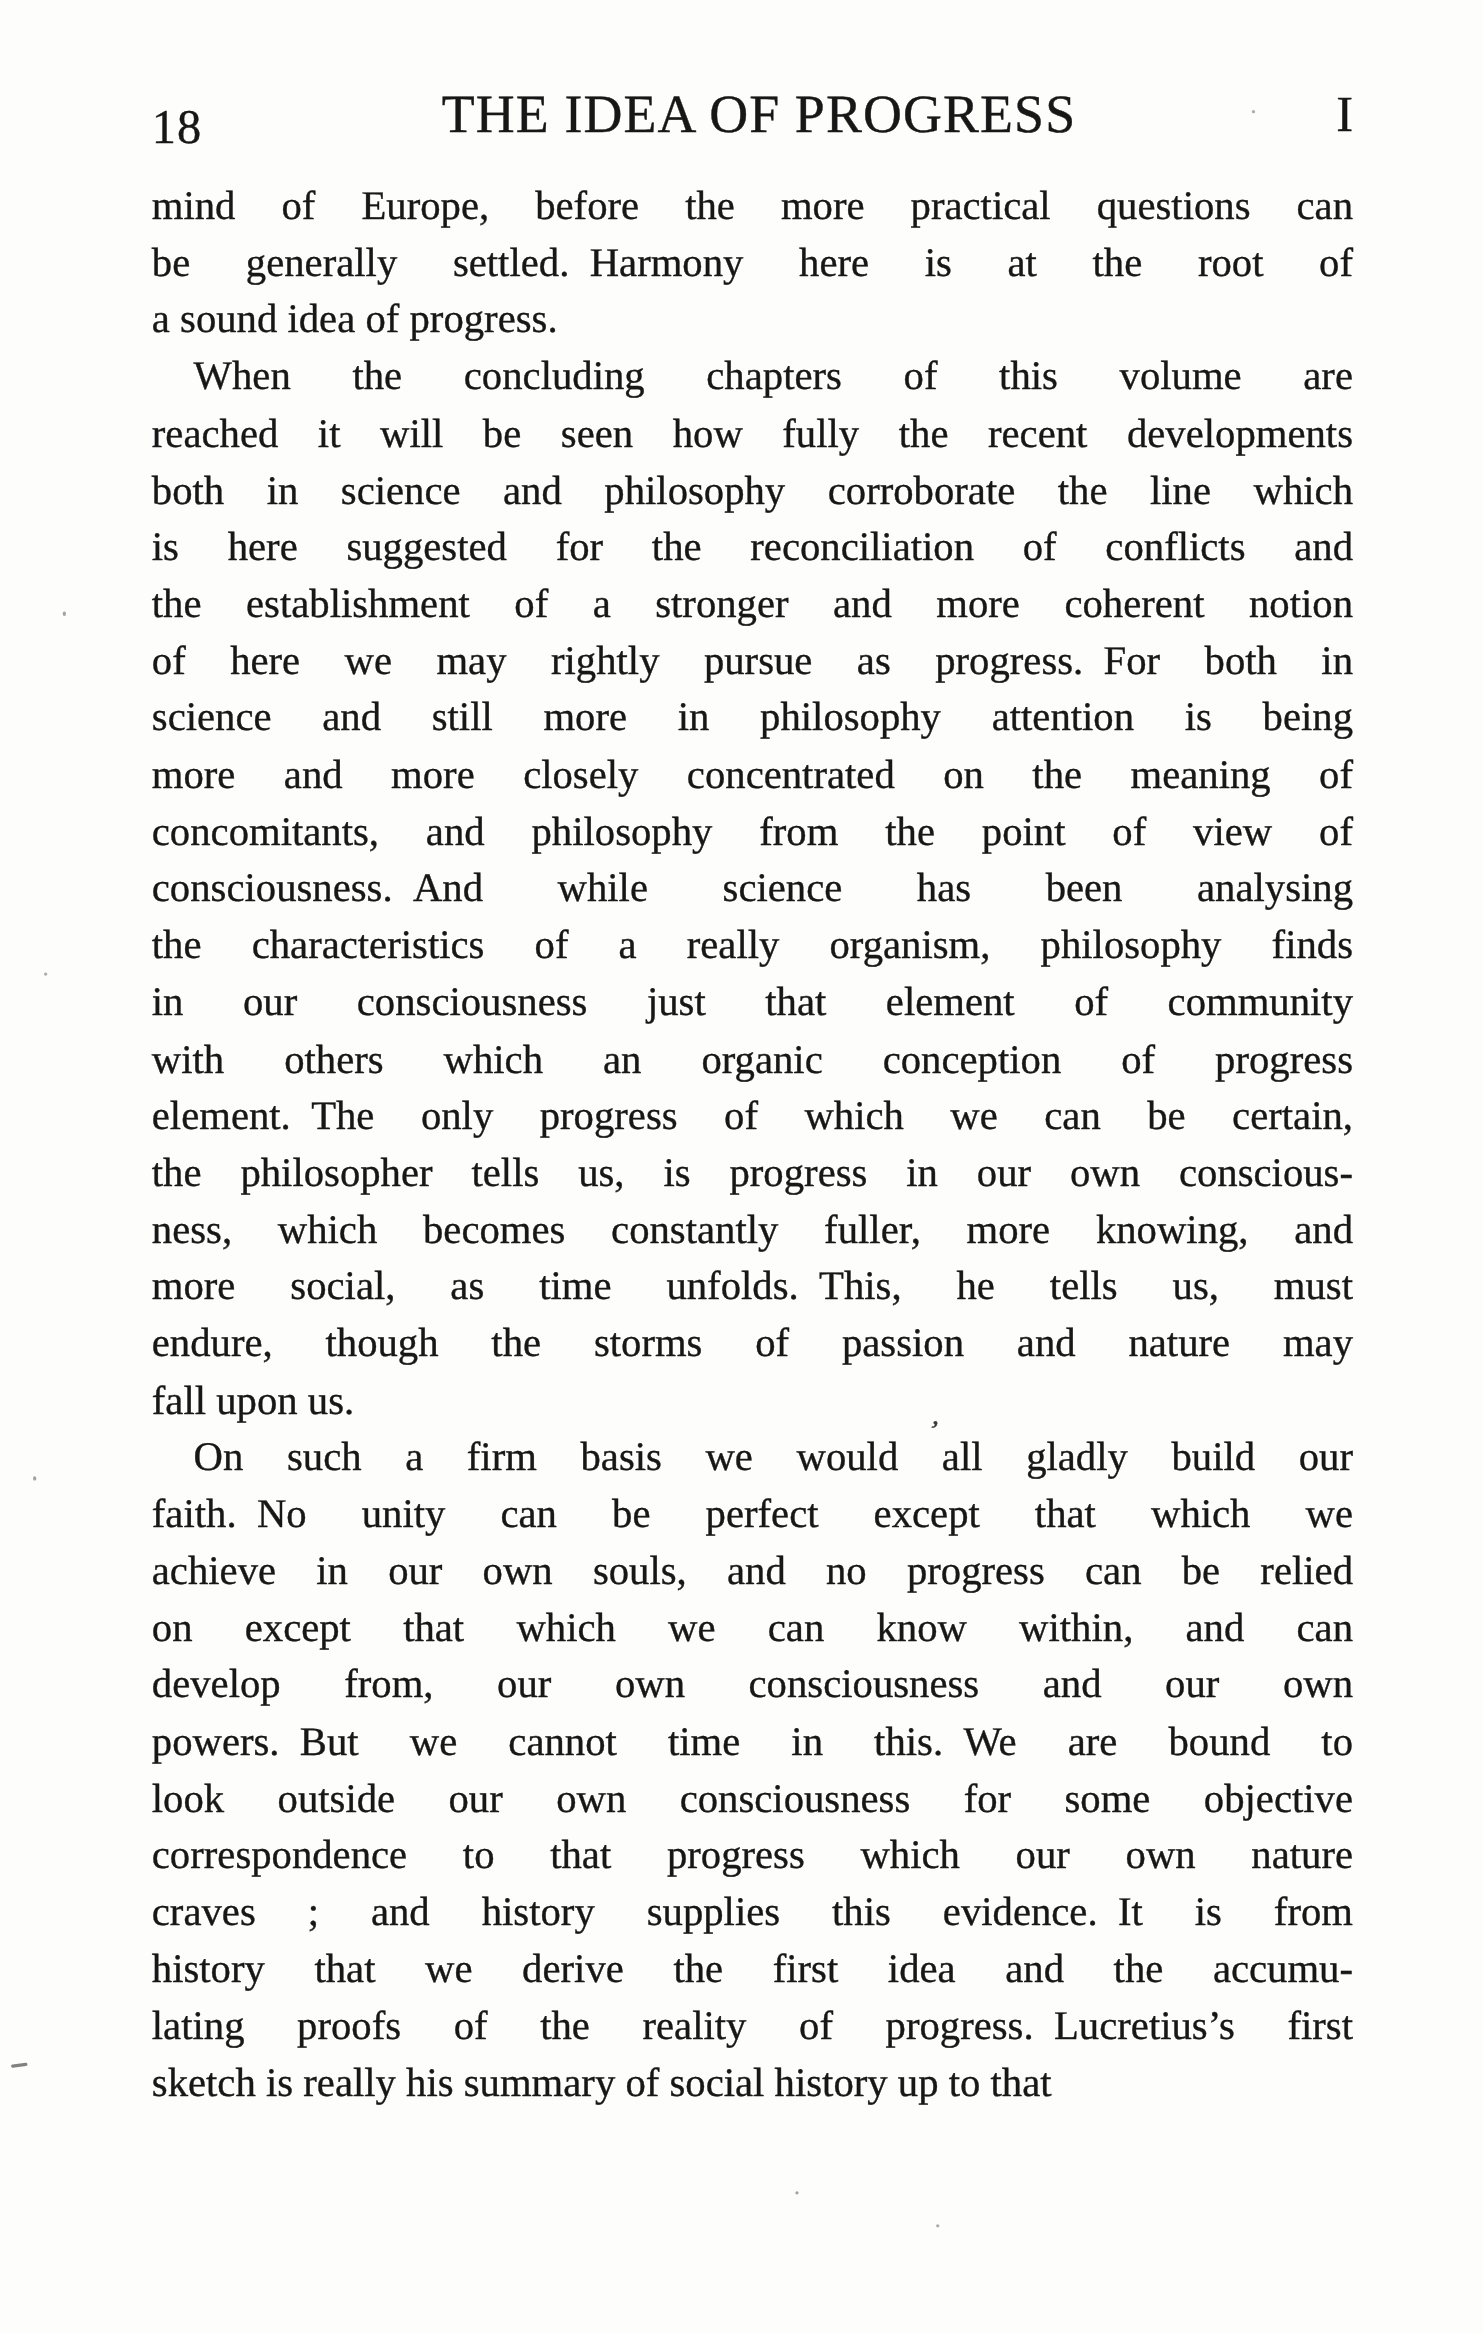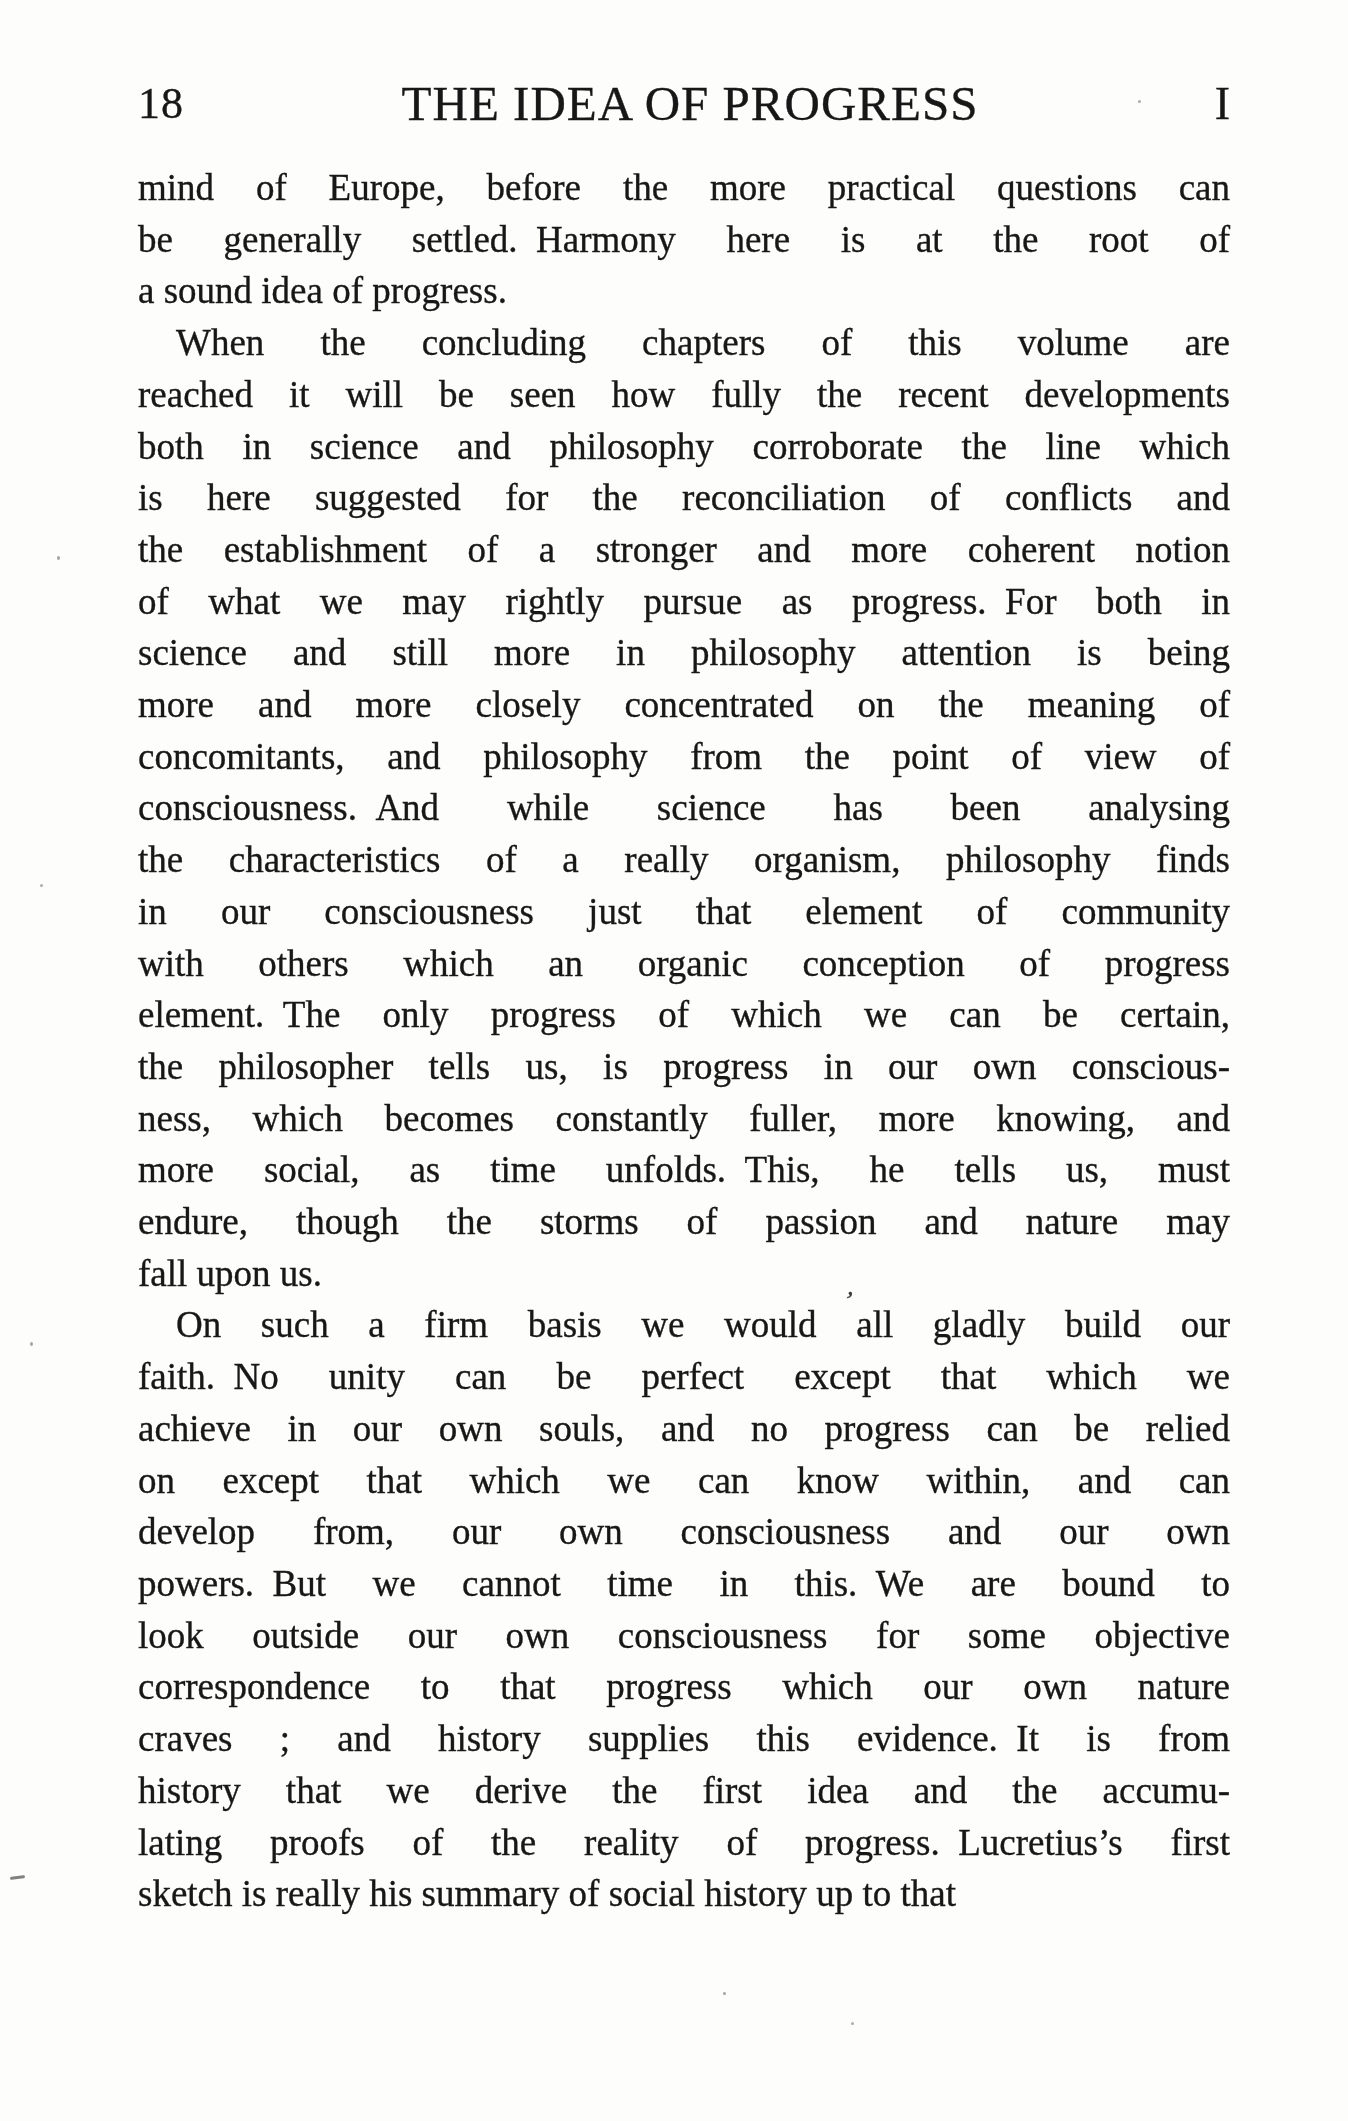--- a/index.html
+++ b/index.html
@@ -15,21 +15,21 @@
   .page {
     position: absolute; inset: 0;
     -webkit-text-stroke: 0.35px #1b1b1b;
   }
   
   .header {
     position: absolute; top: 78px; left: 138px; width: 1092px;
     height: 52px; line-height: 52px;
   }
   .page-number {
-    position: absolute; left: 0; top: 0;
+    position: absolute; left: 0; top: 12px;
     font-size: 44px; letter-spacing: 1px;
   }
   .running-title {
     position: absolute; left: 50%; top: 0;
     transform: translateX(calc(-50% + 6px));
     font-size: 49px; letter-spacing: 1px; white-space: nowrap;
   }
   .chapter-numeral {
     position: absolute; right: 0; top: 0;
     font-size: 46px;
@@ -86,21 +86,21 @@
         <div class="line">mind of Europe, before the more practical questions can</div>
         <div class="line">be generally settled. Harmony here is at the root of</div>
         <div class="line last">a sound idea of progress.</div>
       </div>
       <div class="paragraph">
         <div class="line indent">When the concluding chapters of this volume are</div>
         <div class="line">reached it will be seen how fully the recent developments</div>
         <div class="line">both in science and philosophy corroborate the line which</div>
         <div class="line">is here suggested for the reconciliation of conflicts and</div>
         <div class="line">the establishment of a stronger and more coherent notion</div>
-        <div class="line">of what we may rightly pursue as progress. For both in</div>
+        <div class="line">of here we may rightly pursue as progress. For both in</div>
         <div class="line">science and still more in philosophy attention is being</div>
         <div class="line">more and more closely concentrated on the meaning of</div>
         <div class="line">concomitants, and philosophy from the point of view of</div>
         <div class="line">consciousness. And while science has been analysing</div>
         <div class="line">the characteristics of a really organism, philosophy finds</div>
         <div class="line">in our consciousness just that element of community</div>
         <div class="line">with others which an organic conception of progress</div>
         <div class="line">element. The only progress of which we can be certain,</div>
         <div class="line">the philosopher tells us, is progress in our own conscious-</div>
         <div class="line">ness, which becomes constantly fuller, more knowing, and</div>

